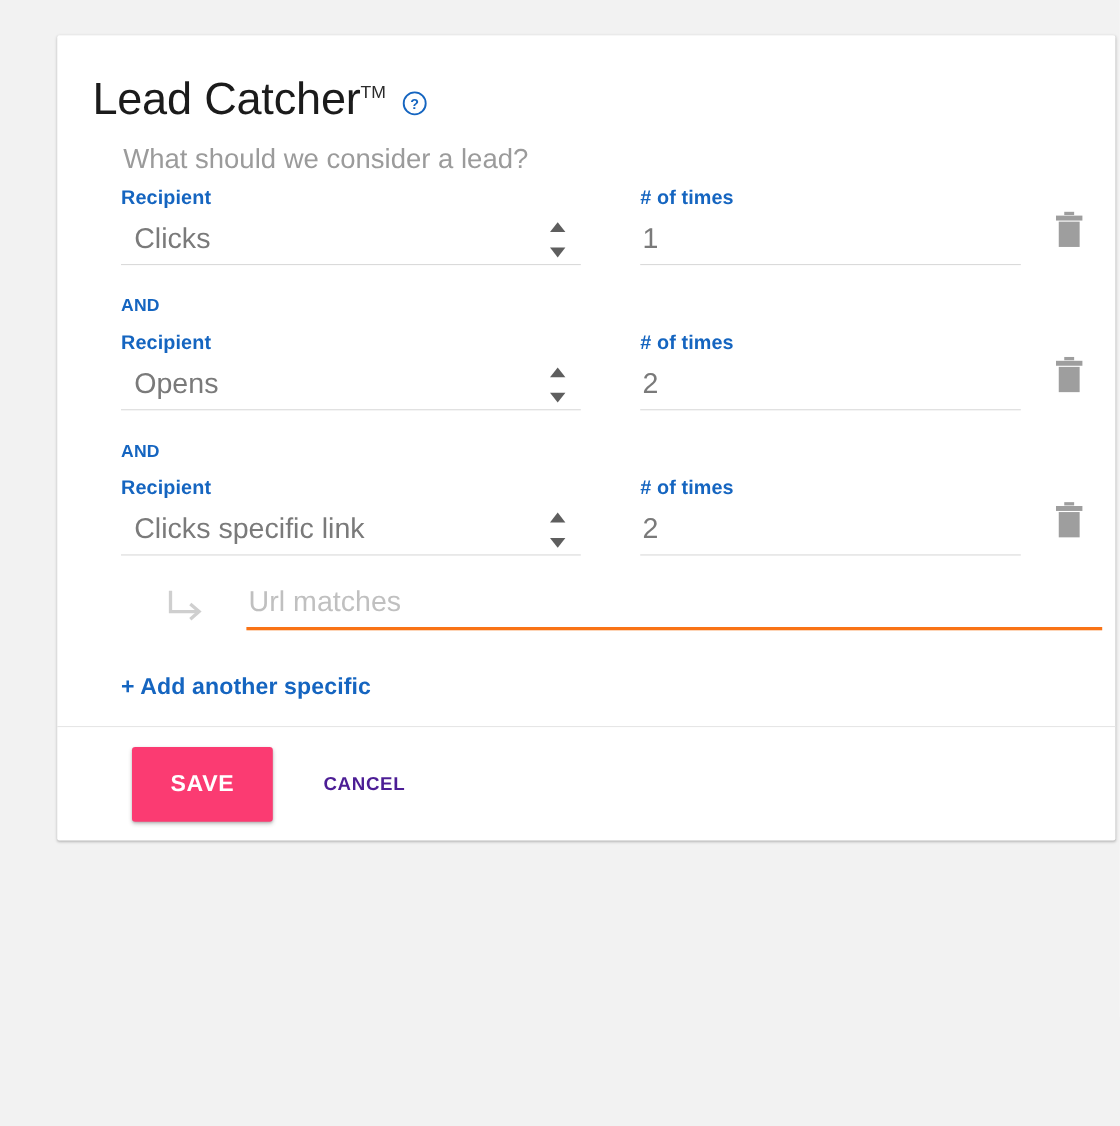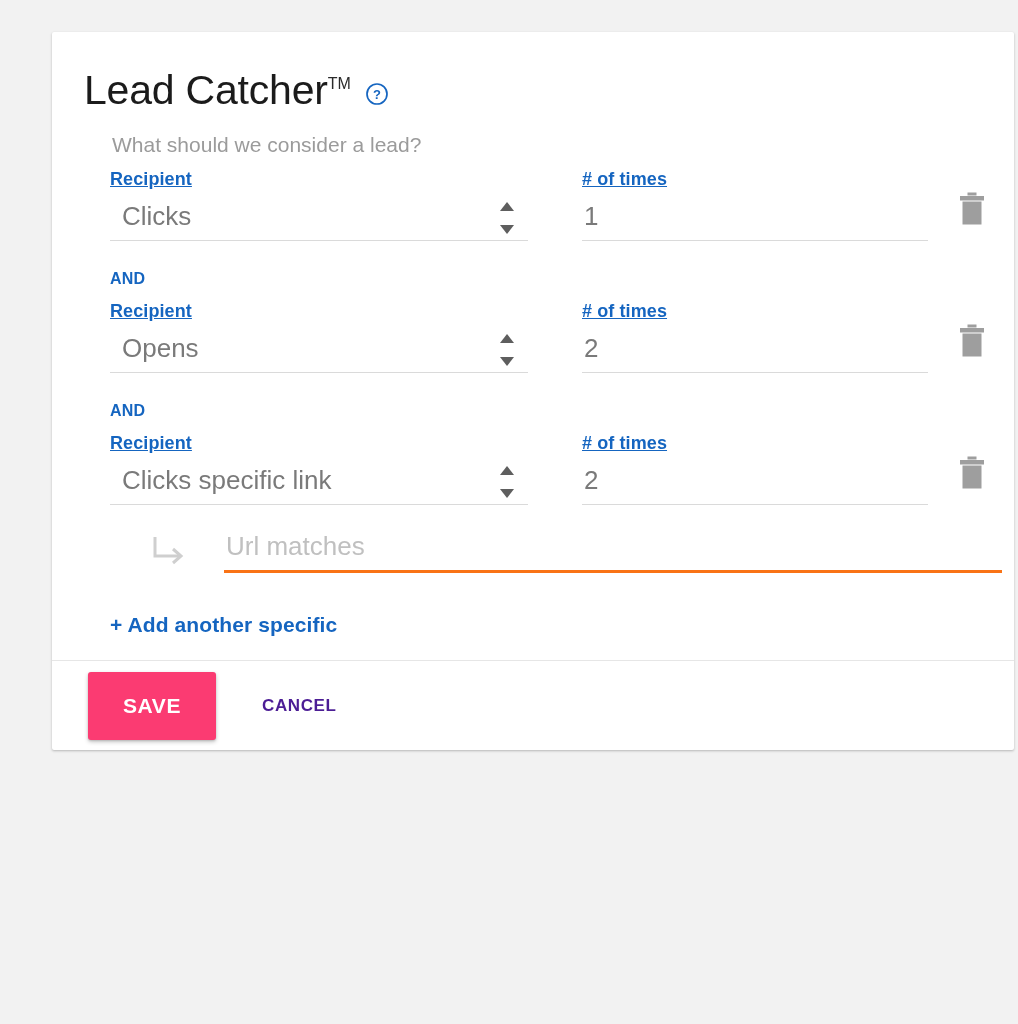--- a/index.html
+++ b/index.html
@@ -67,21 +67,21 @@
     margin-top: 14px;
     width: 24px;
     height: 24px;
     flex: 0 0 auto;
     cursor: pointer;
   }
 
   
   .question {
     margin: 20px 0 0 60px;
-    font-size: 21px;
+    font-size: 25px;
     line-height: 30px;
     color: #9b9b9b;
     font-weight: 400;
   }
 
   
   .and-label {
     margin: 14px 0 0 58px;
     font-size: 16px;
     line-height: 26px;
@@ -108,21 +108,20 @@
     left: 530px;
     width: 346px;
   }
 
   .field-label {
     font-size: 18px;
     line-height: 22px;
     color: #1565c0;
     font-weight: bold;
     letter-spacing: 0.1px;
-    text-decoration: underline;
   }
 
   .control {
     position: relative;
     margin-top: 6px;
     border-bottom: 1px solid #dadada;
     height: 44px;
   }
   .control .value {
     font-size: 26px;
@@ -204,24 +203,24 @@
     line-height: 26px;
     color: #1565c0;
     font-weight: bold;
     cursor: pointer;
     letter-spacing: 0.1px;
   }
 
   
   .footer {
     border-top: 1px solid #e6e6e6;
-    height: 90px;
+    height: 104px;
     display: flex;
     align-items: center;
-    padding-left: 36px;
+    padding-left: 68px;
     box-sizing: border-box;
   }
   .btn-save {
     background: #fb3b72;
     color: #ffffff;
     border: none;
     border-radius: 3px;
     font-family: "Liberation Sans", sans-serif;
     font-size: 21px;
     font-weight: bold;

